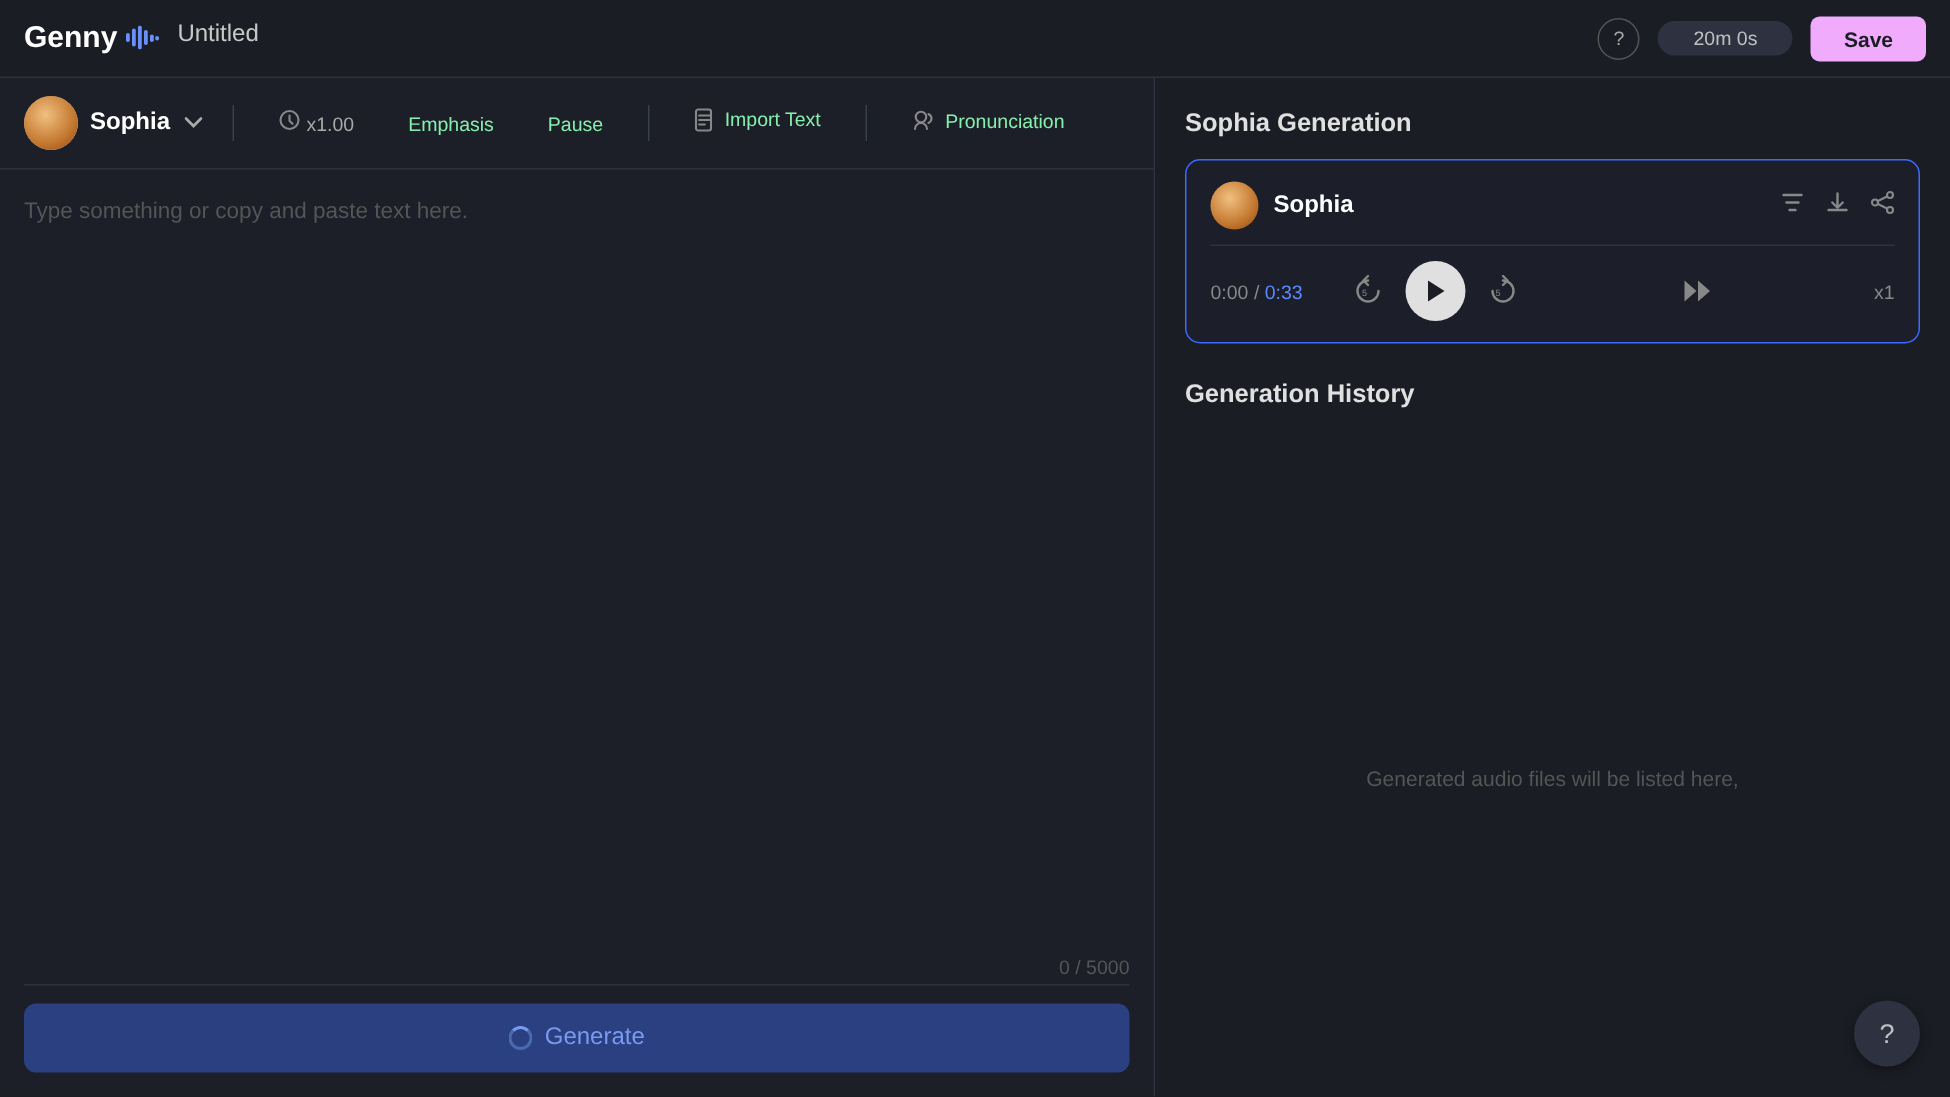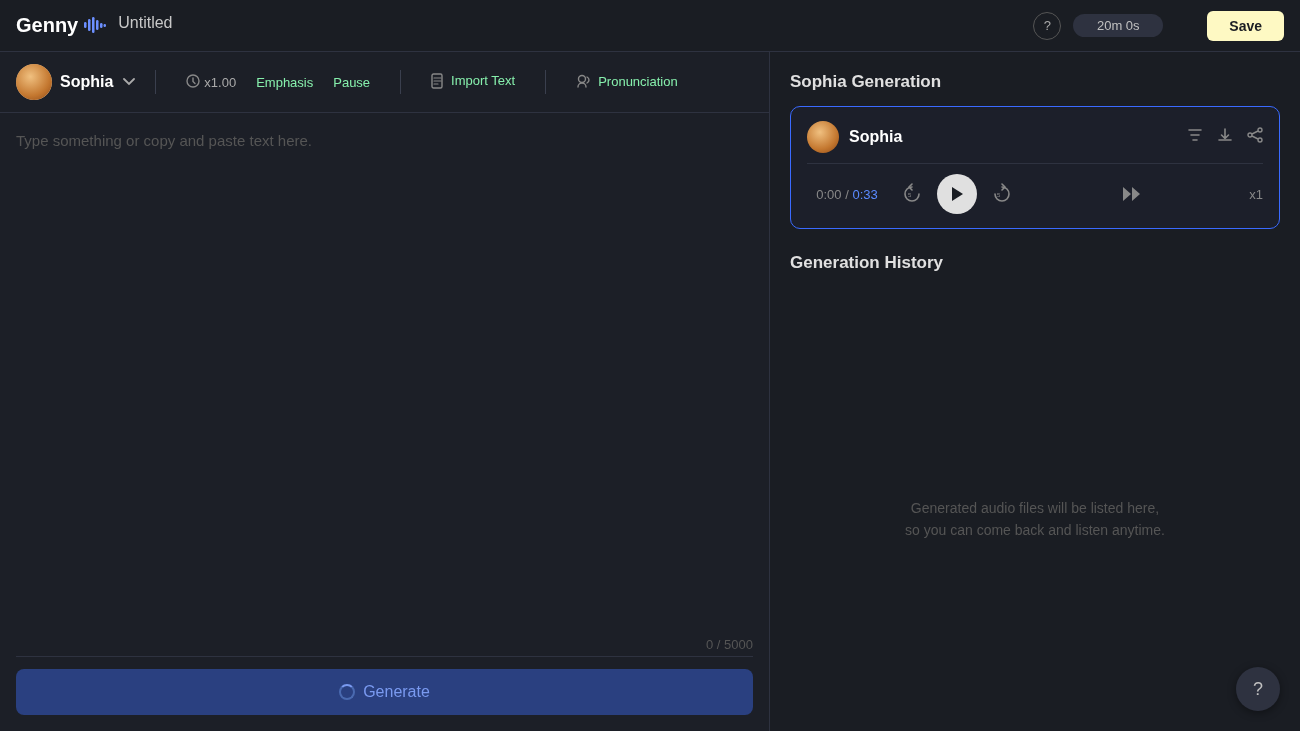--- a/index.html
+++ b/index.html
@@ -61,29 +61,28 @@
     .time-badge {
       background: #2e3240;
       border-radius: 20px;
       padding: 4px 16px;
       font-size: 13px;
       color: #c0c0c0;
       min-width: 90px;
       text-align: center;
     }
     .save-btn {
-      background: #fef9c3;
+      background: #f0abfc;
       color: #1a1d23;
       border: none;
       border-radius: 6px;
       padding: 7px 22px;
       font-size: 14px;
       font-weight: 600;
       cursor: pointer;
-      margin-left: 32px;
     }
 
     
     .main {
       display: flex;
       height: calc(731px - 52px);
     }
 
     
     .left-panel {
@@ -137,21 +136,21 @@
     }
     .divider-v {
       width: 1px;
       height: 24px;
       background: #3a3f4e;
       margin: 0 4px;
     }
     .toolbar-items {
       display: flex;
       align-items: center;
-      gap: 0;
+      gap: 16px;
     }
     .toolbar-btn {
       display: flex;
       align-items: flex-start;
       gap: 6px;
       padding: 5px 10px;
       border-radius: 5px;
       cursor: pointer;
       color: #86efac;
       font-size: 13px;
@@ -287,21 +286,20 @@
     }
     .player-bar {
       display: flex;
       align-items: center;
       gap: 12px;
     }
     .time-display {
       font-size: 13px;
       color: #888;
       min-width: 80px;
-      text-align: center;
     }
     .time-current { color: #888; }
     .time-total { color: #5a8aff; }
     .player-btn {
       background: transparent;
       border: none;
       cursor: pointer;
       color: #888;
       font-size: 16px;
       padding: 2px;
@@ -518,21 +516,20 @@
           </svg>
         </button>
         <span class="speed-label">x1</span>
       </div>
     </div>
 
     <div class="section-title">Generation History</div>
     <div class="history-empty">
       <p class="history-empty-text">
         <span>Generated audio files will be listed here,</span><br>
-        <span>so you can come back and listen anytime.</span>
       </p>
     </div>
   </div>
 </div>
 
 <div class="help-fab">
   <span>?</span>
 </div>
 
 </body></html>

